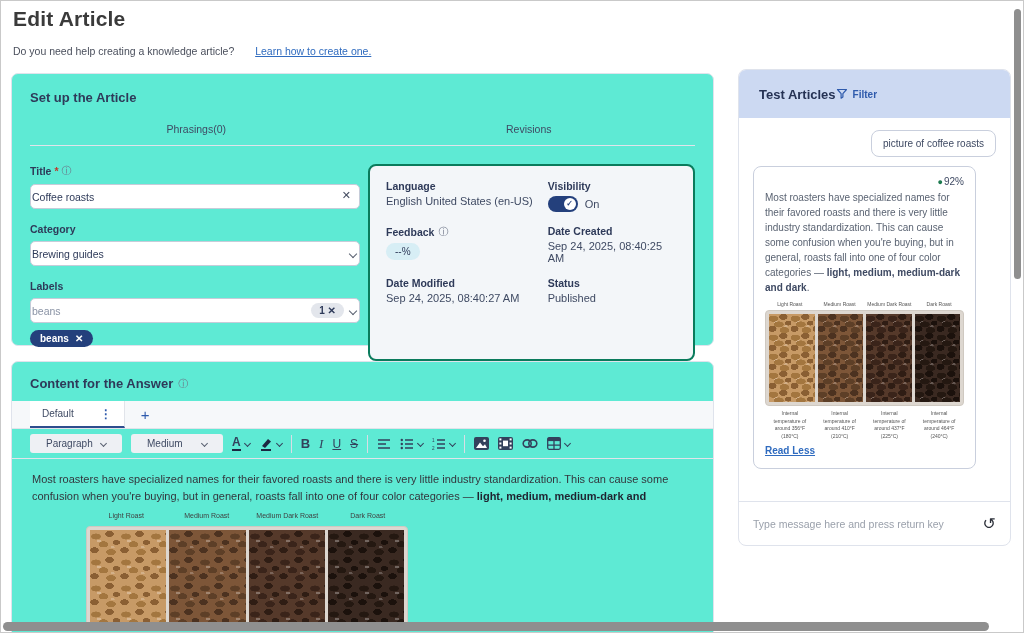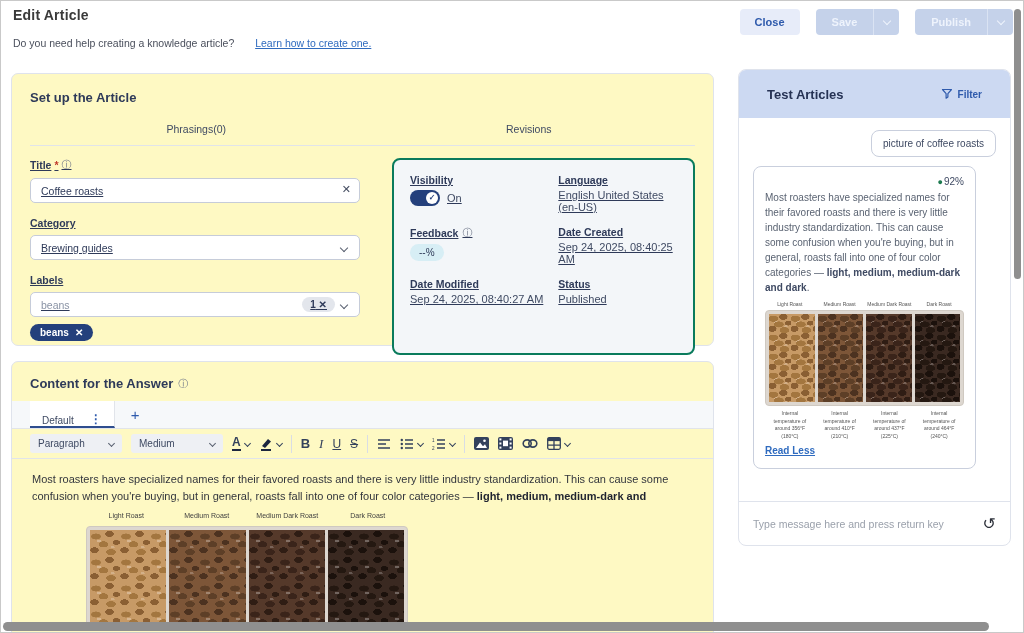--- a/index.html
+++ b/index.html
@@ -5,47 +5,47 @@
   * { margin:0; padding:0; box-sizing:border-box; }
   html,body { background:#e9e9e9; }
   body { font-family:"Liberation Sans", sans-serif; }
   .screen {
     position:relative; width:1024px; height:633px; background:#ffffff;
     border:1px solid #c9c9c9; overflow:hidden; margin:0 auto;
     color:#2e3a59;
   }
   
   .topbar { position:absolute; left:12px; top:6px; right:16px; }
-  .page-title { font-size:14px; font-weight:700; color:#3a3a3a; letter-spacing:.2px; }
+  .page-title { font-size:21px; font-weight:700; color:#3a3a3a; letter-spacing:.2px; }
   .help-line { margin-top:14px; font-size:10.5px; color:#4a4f5c; }
   .help-line a { color:#2f6bbf; text-decoration:underline; cursor:pointer; margin-left:18px; }
   .actions { position:absolute; top:8px; right:10px; display:flex; gap:16px; align-items:center; }
   .btn { border:none; border-radius:4px; font-family:inherit; font-size:11px; font-weight:700; cursor:pointer; }
   .btn.close { background:#e7ecf9; color:#2e5aac; padding:7px 15px; }
   .split-btn { display:flex; border-radius:4px; overflow:hidden; }
   .split-btn .main { background:#c5d2ea; color:#eef3fc; border:none; font-family:inherit; font-size:11px; font-weight:700; padding:7px 16px; cursor:default; }
   .split-btn .caret-seg { background:#c5d2ea; border:none; border-left:1px solid #dae3f3; width:26px; display:flex; align-items:center; justify-content:center; cursor:default; }
   .chev { width:6px; height:6px; border-right:1.5px solid currentColor; border-bottom:1.5px solid currentColor; transform:rotate(45deg); display:inline-block; }
   .caret-seg .chev { color:#eef3fc; margin-top:-2px; }
   
-  .card { position:absolute; background:#fef9c3; border:1px solid #dfe3ec; border-radius:7px; }
+  .card { position:absolute; background:#5eead4; border:1px solid #dfe3ec; border-radius:7px; }
   .setup-card { left:10px; top:72px; width:703px; height:273px; padding:16px 18px; }
   .card h2 { font-size:13px; font-weight:700; color:#2e3a59; }
   .tabs { display:flex; margin-top:12px; border-bottom:1px solid #e1e4ea; }
   .tab { flex:1; text-align:center; font-size:10.5px; color:#3f4a63; padding:6px 0 8px; cursor:pointer; border-bottom:2px solid transparent; }
   .tab.active { border-bottom:2px solid #2e4d8e; margin-bottom:-1px; }
   
-  .setup-body { display:flex; margin-top:12px; gap:32px;text-decoration:underline; }
+  .setup-body { display:flex; margin-top:18px; gap:8px; }
   .form-col { width:330px; }
   .field { margin-bottom:14px; }
   .field label { display:flex; align-items:center; gap:3px; font-size:10.5px; font-weight:700; color:#2e3a59; margin-bottom:6px; }
   .req { color:#c0392b; font-weight:700; }
   .info-icon { color:#6b7386; font-size:10px; font-weight:400; cursor:default; }
   .input-wrap { position:relative; }
-  .input-wrap input, .select { width:100%; height:25px; border:1px solid #c6ccd9; border-radius:5px; font-family:inherit; font-size:10.5px; color:#2e3a59; padding:0 10px; display:flex; align-items:center; background:#fff; }
+  .input-wrap input, .select { width:100%; height:25px; border:1px solid #c6ccd9; border-radius:5px; font-family:inherit; font-size:10.5px; color:#2e3a59; padding:0 1px; display:flex; align-items:center; background:#fff; }
   .input-wrap input { padding-right:26px; }
   .input-wrap .clear { position:absolute; right:9px; top:5px; font-size:11px; color:#444c60; cursor:pointer; }
   .select { justify-content:space-between; cursor:pointer; }
   .select .chev { color:#596070; margin-right:2px; }
   .labels-combo { gap:6px; }
   .labels-combo input { border:none; outline:none; flex:1; font-family:inherit; font-size:10.5px; color:#2e3a59; background:transparent; }
   .labels-combo input::placeholder { color:#8a93a5; }
   .count-pill { background:#e3e6ec; border-radius:10px; font-size:10px; font-weight:700; color:#2e3a59; padding:2px 8px; white-space:nowrap; cursor:pointer; }
   .chip { display:inline-flex; align-items:center; gap:6px; background:#24407c; color:#fff; font-size:10px; font-weight:700; border-radius:10px; padding:3px 10px; margin-top:7px; cursor:pointer; }
   
@@ -54,25 +54,25 @@
   .info-cell .val { font-size:11px; color:#3f4a63; margin-top:3px; }
   .toggle-row { display:flex; align-items:center; gap:7px; margin-top:4px; }
   .toggle { width:30px; height:16px; background:#24407c; border-radius:9px; position:relative; cursor:pointer; display:inline-block; }
   .toggle .knob { position:absolute; right:2px; top:2px; width:12px; height:12px; background:#fff; border-radius:50%; font-size:8px; color:#24407c; text-align:center; line-height:12px; font-weight:700; }
   .feedback-pill { display:inline-block; background:#d7eef5; border-radius:9px; font-size:10px; color:#2e3a59; padding:3px 9px; margin-top:4px; }
   .redacted { width:92px; height:20px; background:#dadada; border-radius:3px; filter:blur(3px); margin-top:4px; }
   
   .content-card { left:10px; top:360px; width:703px; height:290px; padding:14px 18px; overflow:hidden; }
   .content-card h2 { display:flex; align-items:center; gap:5px; }
   .tabstrip { display:flex; align-items:stretch; background:#f6f8fa; border-bottom:1px solid #e1e4ea; margin:10px -18px 0; padding-left:18px; height:28px; }
-  .etab { background:#fff; border-right:1px solid #e1e4ea; border-bottom:2px solid #2e4d8e; display:flex; align-items:flex-end; gap:16px; font-size:10px; color:#3f4a63; padding:0 12px; cursor:pointer; }
+  .etab { background:#fff; border-right:1px solid #e1e4ea; border-bottom:2px solid #2e4d8e; display:flex; align-items:center; gap:26px; font-size:10px; color:#3f4a63; padding:0 12px; cursor:pointer; }
   .kebab { color:#2e5aac; font-size:12px; font-weight:700; cursor:pointer; }
   .add-tab { border:none; background:transparent; color:#2e5aac; font-size:15px; padding:0 16px; cursor:pointer; }
   .toolbar { display:flex; align-items:center; gap:9px; padding:5px 2px; border-bottom:1px solid #e1e4ea; margin:0 -18px; padding-left:18px; color:#33415c; }
-  .tb-select { background:#eef0f4; border-radius:3px; font-size:10px; color:#3f4a63; display:flex; align-items:center; justify-content:space-between; padding:4px 8px; cursor:pointer; }
+  .tb-select { background:#eef0f4; border-radius:3px; font-size:10px; color:#3f4a63; display:flex; align-items:center; justify-content:space-between; padding:4px 16px; cursor:pointer; }
   .tb-select .chev { width:5px; height:5px; color:#596070; }
   .tb-btn { display:flex; align-items:center; gap:4px; cursor:pointer; background:none; border:none; color:#33415c; font-family:inherit; }
   .tb-divider { width:1px; height:18px; background:#d9dde5; }
   .glyph-b { font-weight:700; font-size:13px; }
   .glyph-i { font-family:"Liberation Serif", serif; font-style:italic; font-size:13px; }
   .glyph-u { font-size:12px; text-decoration:underline; }
   .glyph-s { font-size:12px; text-decoration:line-through; }
   .color-a { font-weight:700; font-size:12px; border-bottom:2px solid #1c2640; line-height:1.1; }
   .editor { padding:12px 2px 0; font-size:11px; color:#33363d; line-height:1.55; cursor:text; }
   .editor b { color:#1f2330; }
@@ -90,21 +90,21 @@
       radial-gradient(ellipse 8px 5px at 70% 85%, var(--d) 0 58%, transparent 62%),
       radial-gradient(ellipse 3px 2px at 30% 42%, rgba(255,255,255,.28) 0 58%, transparent 62%),
       radial-gradient(ellipse 3px 2px at 76% 66%, rgba(255,255,255,.22) 0 58%, transparent 62%);
     background-size:30px 26px; }
   .r1 { --c:#c79a66; --d:#a3763f; --e:#8a5f33; }
   .r2 { --c:#7d5638; --d:#5d3f27; --e:#4c3220; }
   .r3 { --c:#55392a; --d:#3a241a; --e:#2f1d14; }
   .r4 { --c:#3a2921; --d:#241811; --e:#1b110c; }
   
   .test-panel { position:absolute; left:737px; top:68px; width:273px; height:477px; border:1px solid #dfe3ec; border-radius:8px; background:#fff; overflow:hidden; }
-  .tp-header { background:#ccd9f2; height:48px; display:flex; align-items:center; justify-content:space-between; padding:0 28px; }
+  .tp-header { background:#ccd9f2; height:48px; display:flex; align-items:center; padding:0 20px; }
   .tp-header h2 { font-size:13px; font-weight:700; color:#253254; }
   .filter { display:flex; align-items:center; gap:5px; color:#2e5aac; font-size:10px; font-weight:700; cursor:pointer; }
   .tp-body { padding:12px 14px; height:385px; }
   .user-bubble { margin-left:auto; width:fit-content; max-width:200px; border:1px solid #c9cfdd; border-radius:8px; padding:7px 11px; font-size:10px; color:#3f4a63; }
   .bot-card { margin-top:9px; border:1px solid #c9cfdd; border-radius:8px; padding:9px 11px 10px; width:223px; }
   .conf { text-align:right; font-size:10px; color:#3f4a63; }
   .conf .dot { color:#1d7a4f; font-size:9px; margin-right:1px; }
   .answer { font-size:10px; line-height:1.5; color:#5a6372; margin-top:3px; }
   .answer b { color:#3f4a63; }
   .mini-figure { margin-top:6px; }
@@ -128,35 +128,20 @@
 
 <div class="screen">
 
   <div class="topbar">
     <div class="page-title">Edit Article</div>
     <p class="help-line">
       <span>Do you need help creating a knowledge article?</span>
       <a>Learn how to create one.</a>
     </p>
   </div>
-  <div class="actions">
-    <button class="btn close">Close</button>
-    <div class="split-btn">
-      <button class="main">Save</button>
-      <button class="caret-seg">
-          <span class="chev"></span>
-        </button>
-    </div>
-    <div class="split-btn">
-      <button class="main">Publish</button>
-      <button class="caret-seg">
-          <span class="chev"></span>
-        </button>
-    </div>
-  </div>
 
   <section class="card setup-card">
     <h2>Set up the Article</h2>
     <div class="tabs">
       <div class="tab">Phrasings(0)</div>
       <div class="tab">Revisions</div>
     </div>
     <div class="setup-body">
       <div class="form-col">
         <div class="field">
@@ -186,31 +171,31 @@
           </div>
           <div class="chip">
             <span>beans</span>
             <span>✕</span>
           </div>
         </div>
       </div>
 
       <div class="info-box">
         <div class="info-cell">
+          <div class="lab">Language</div>
+          <div class="val">English United States (en-US)</div>
+        </div>
+        <div class="info-cell">
           <div class="lab">Visibility</div>
           <div class="toggle-row">
             <span class="toggle">
                 <span class="knob">✓</span>
               </span>
             <span class="val" style="margin-top:0">On</span>
           </div>
-        </div>
-        <div class="info-cell">
-          <div class="lab">Language</div>
-          <div class="val">English United States (en-US)</div>
         </div>
         <div class="info-cell">
           <div class="lab">
               <span>Feedback</span>
               <span class="info-icon">ⓘ</span>
             </div>
           <span class="feedback-pill">--%</span>
         </div>
         <div class="info-cell">
           <div class="lab">Date Created</div>

